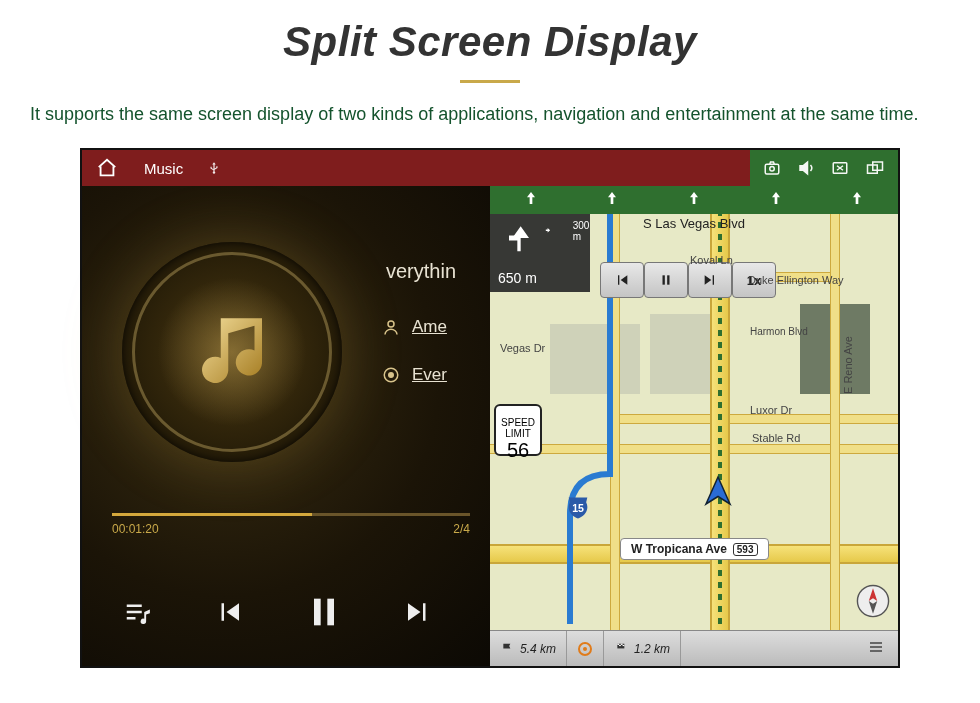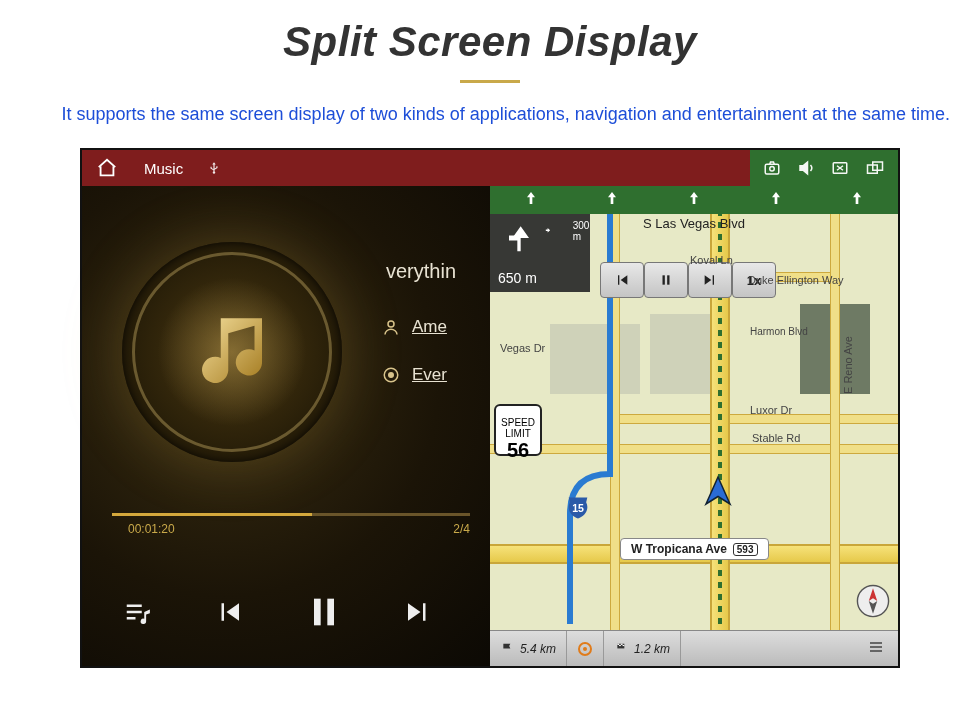--- a/index.html
+++ b/index.html
@@ -21,22 +21,22 @@
     color: #333;
     letter-spacing: 0.5px;
   }
   .heading .rule {
     width: 60px;
     height: 3px;
     background: #c9a94a;
     margin: 14px auto 18px;
   }
   .desc {
-    text-align: right;
-    color: #1d4ed8;
+    text-align: left;
+    color: #14532d;
     font-size: 18px;
     line-height: 1.5;
     padding: 0 30px 20px;
   }
   .device {
     width: 820px;
     height: 520px;
     margin: 0 auto;
     background: #000;
     position: relative;
@@ -128,21 +128,20 @@
   .progress .fill {
     position: absolute; left:0; top:0; bottom:0;
     width: 56%;
     background: #d4a83c;
   }
   .progress .labels {
     display: flex; justify-content: space-between;
     font-size: 12px;
     color: #c9a94a;
     margin-top: 6px;
-    margin-left: 16px;
   }
   .controls {
     position: absolute;
     left: 0; right: 0; bottom: 30px;
     display: flex;
     align-items: center;
     justify-content: space-around;
     padding: 0 26px 0 10px;
   }
   .controls .btn { color: #eee; }
@@ -240,21 +239,21 @@
     left: 4px; top: 190px;
     width: 48px; height: 52px;
     background: #fff;
     border: 2px solid #222;
     border-radius: 6px;
     text-align: center;
     font-size: 10px;
     line-height: 1.1;
     padding-top: 11px;
   }
-  .speedbox .num { font-size: 20px; font-weight: bold; }
+  .speedbox .num { font-size: 20px; font-weight: normal; }
   .vehicle {
     position: absolute;
     left: 210px; top: 260px;
   }
   .routesign {
     position: absolute;
     width: 28px; height: 28px;
     display: flex; align-items: center; justify-content: center;
     font-size: 10px; font-weight: bold;
   }

